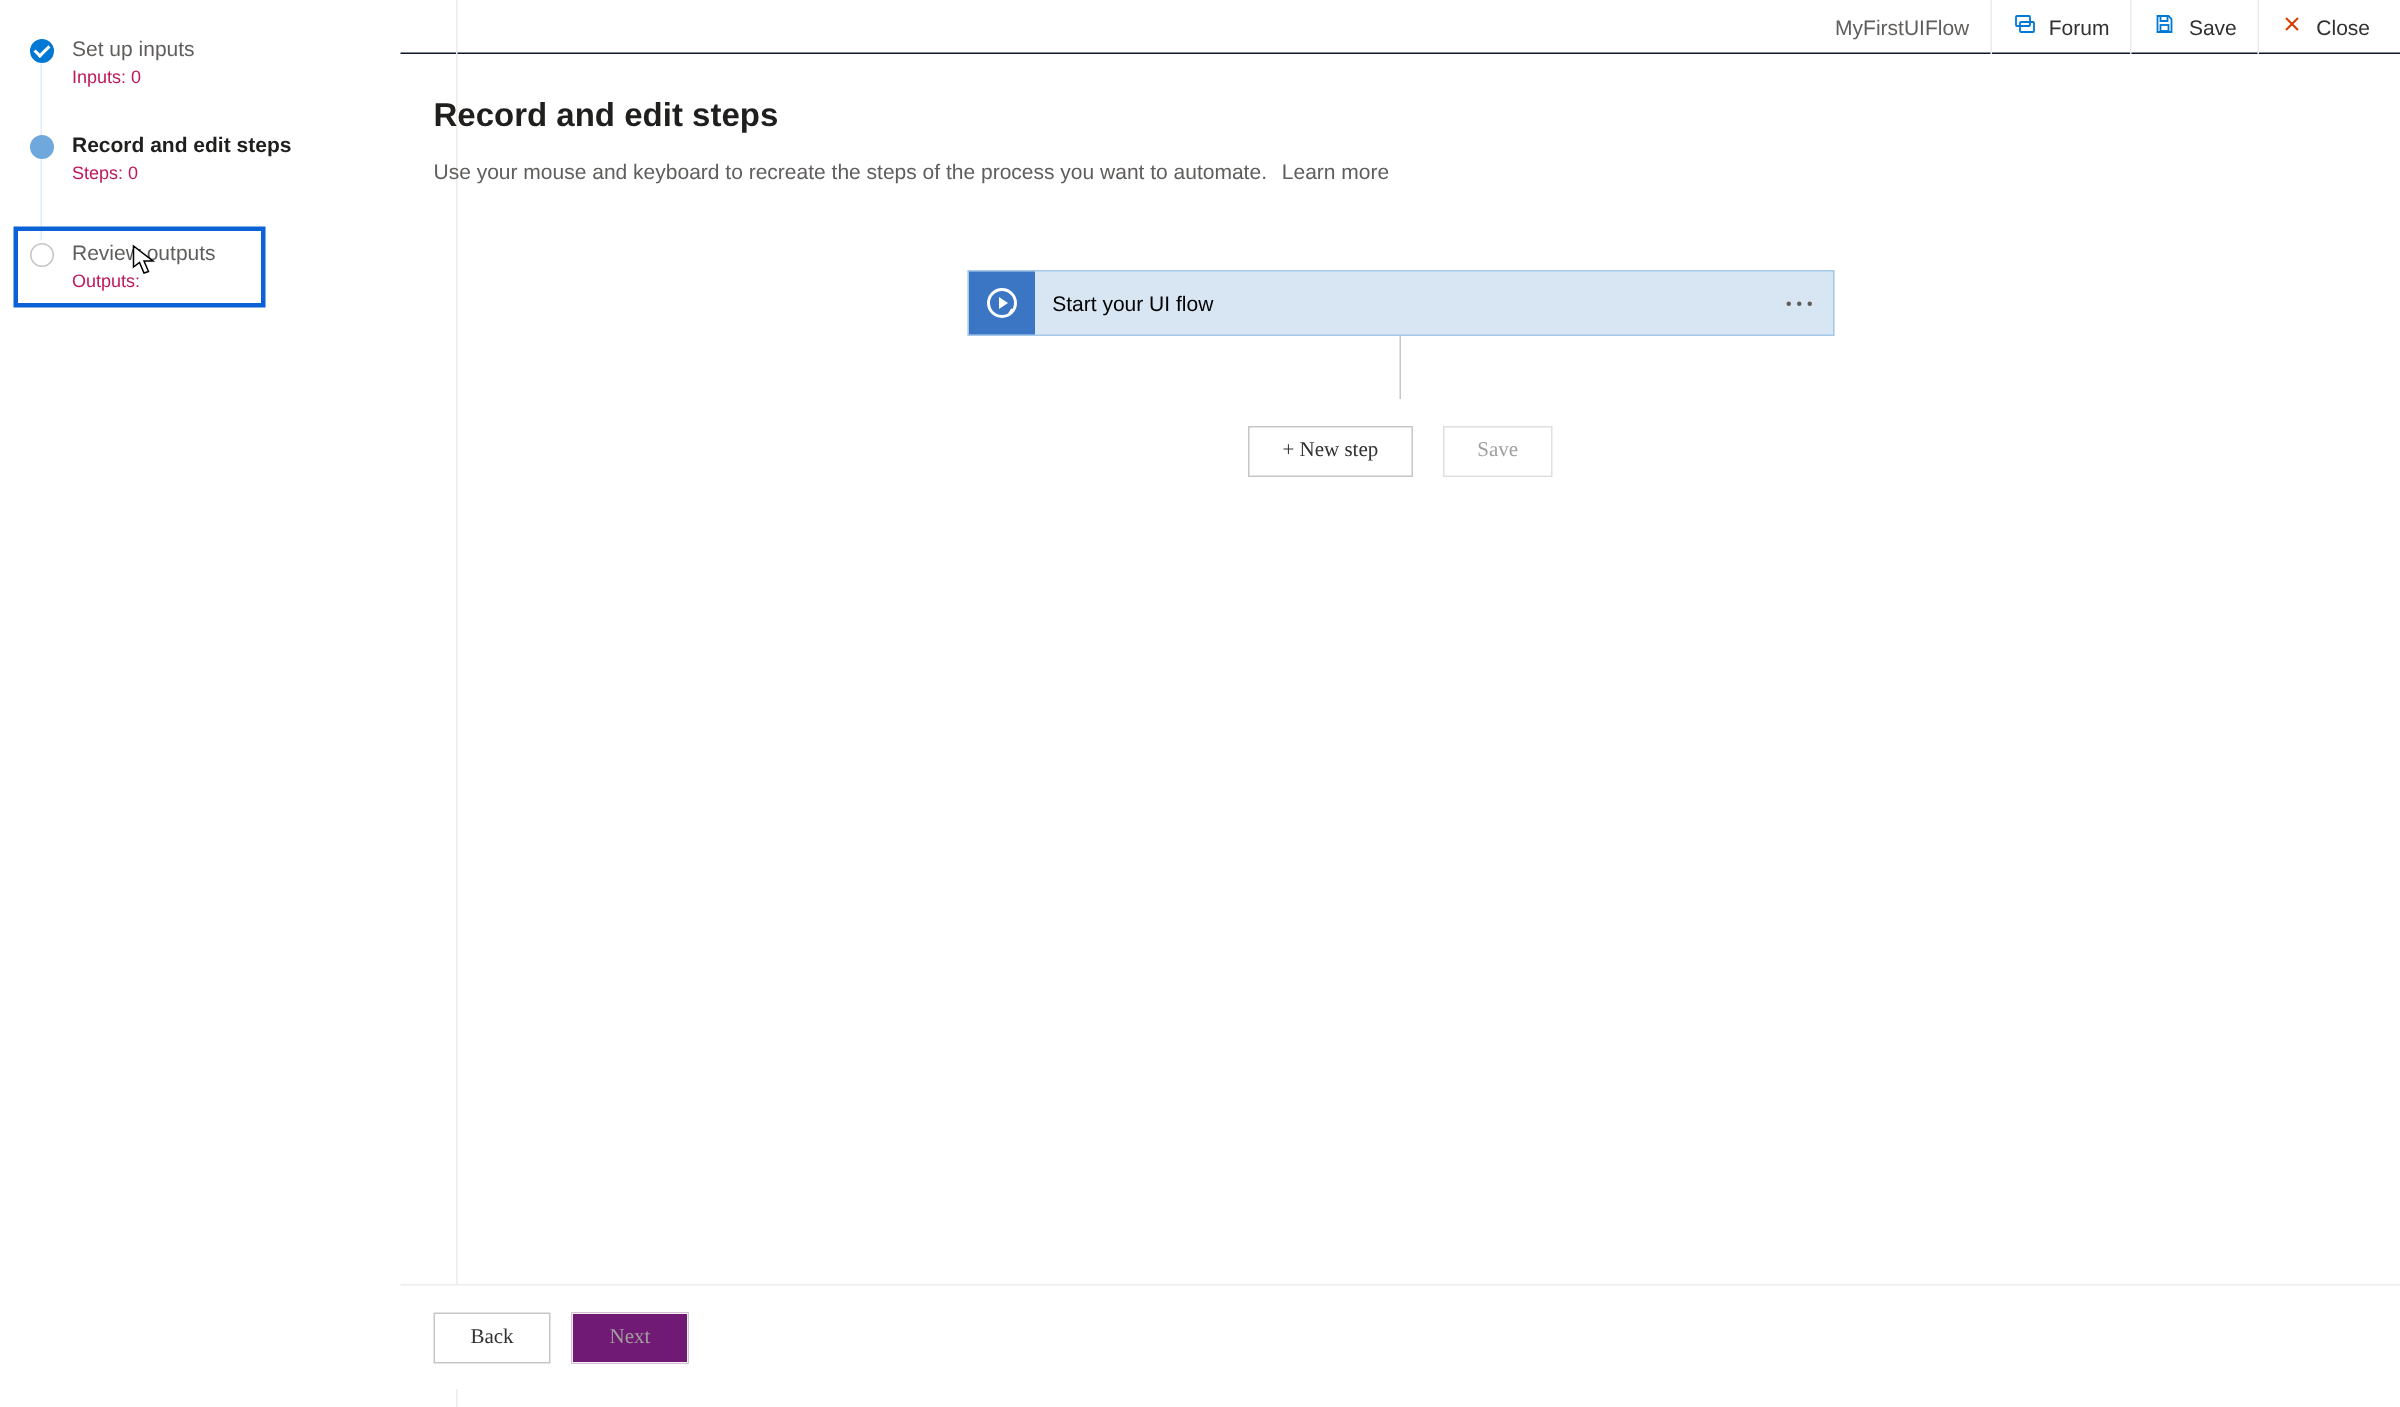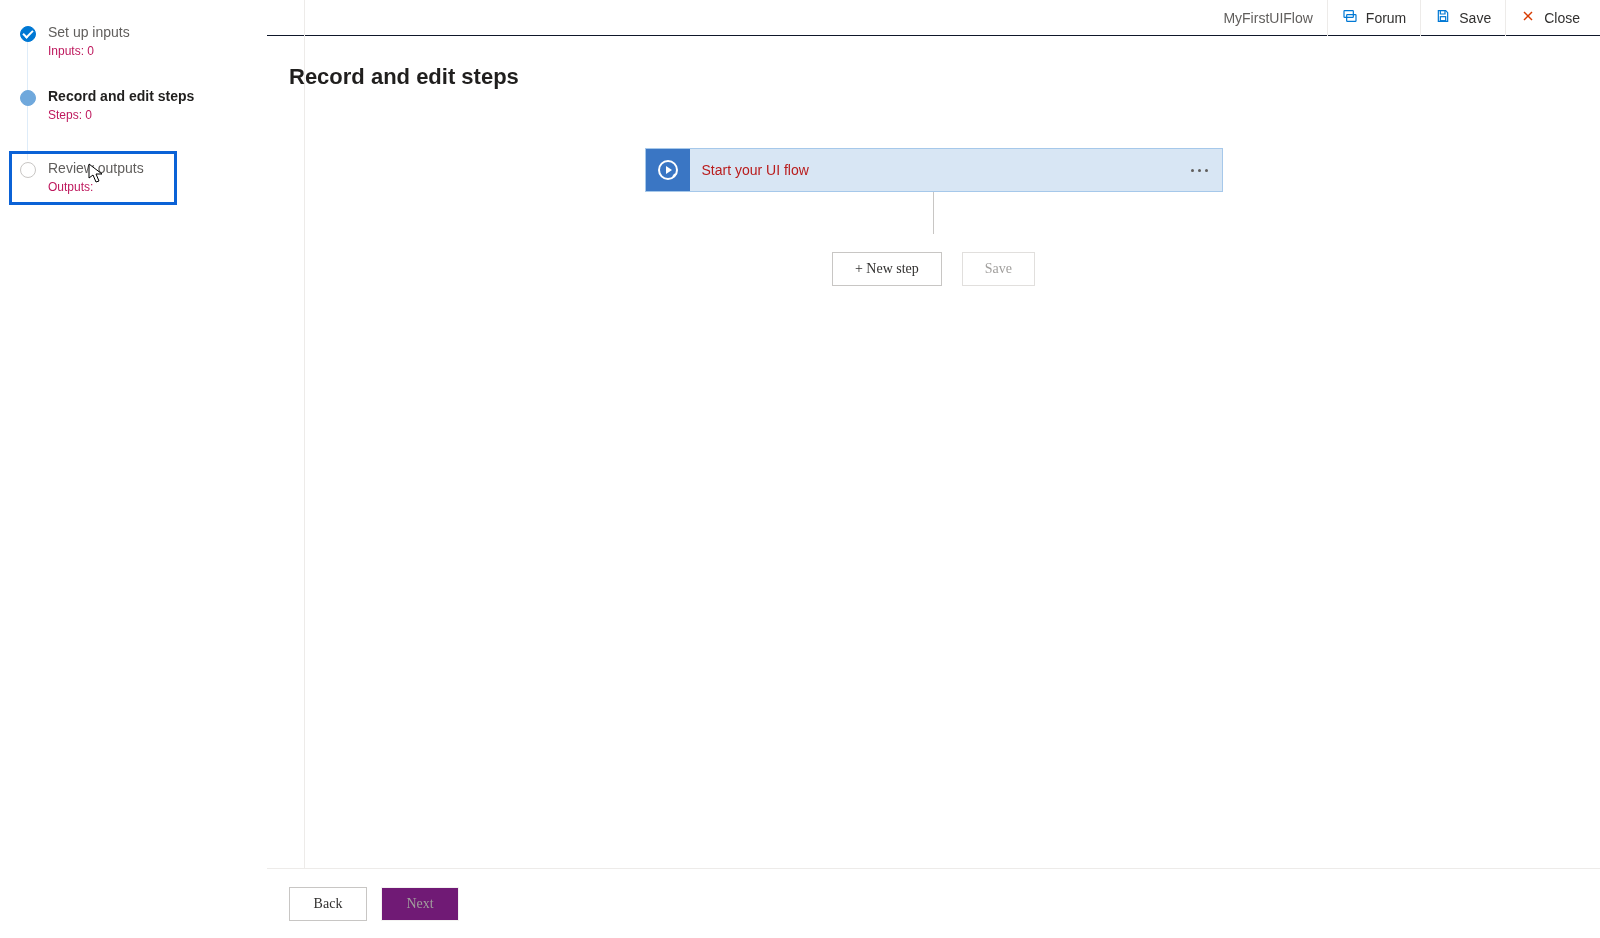--- a/index.html
+++ b/index.html
@@ -177,21 +177,21 @@
   }
   .action-card .icon-box svg {
     width: 24px; height: 24px;
     stroke: #fff; fill: none; stroke-width: 2;
   }
   .action-card .label {
     flex: 1;
     display: flex;
     align-items: center;
     padding-left: 12px;
-    color: #b91c1c;
+    color: #000000;
     font-size: 14px;
   }
   .action-card .more {
     width: 44px;
     display: flex;
     align-items: center;
     justify-content: center;
     color: #605e5c;
     cursor: pointer;
   }
@@ -227,21 +227,21 @@
     color: #a19f9d;
     border-color: #e1dfdd;
     cursor: default;
   }
 
   
   .footer {
     position: absolute;
     left: 267px;
     right: 0;
-    bottom: 0;
+    bottom: 12px;
     height: 70px;
     border-top: 1px solid #edebe9;
     display: flex;
     align-items: center;
     padding-left: 22px;
     gap: 14px;
     background: #fff;
   }
   .footer .btn {
     height: 34px;
@@ -313,20 +313,24 @@
     <div class="step highlight-box">
       <span class="dot"></span>
       <div class="title">Review outputs</div>
       <div class="sub">Outputs:</div>
     </div>
   </div>
 </div>
 
 <div class="main">
   <div class="page-title">Record and edit steps</div>
+  <div class="page-desc">
+    <span>Use your mouse and keyboard to recreate the steps of the process you want to automate.</span>
+    <span class="learn-more">Learn more</span>
+  </div>
 
   <div class="canvas">
     <div class="action-card">
       <div class="icon-box">
         <svg viewBox="0 0 24 24">
           <circle cx="12" cy="12" r="9"></circle>
           <polygon points="10,8 16,12 10,16" fill="#fff" stroke="none"></polygon>
           <path d="M17 19a9 9 0 0 0 2-3" stroke="#fff" stroke-width="2" fill="none"></path>
         </svg>
       </div>

